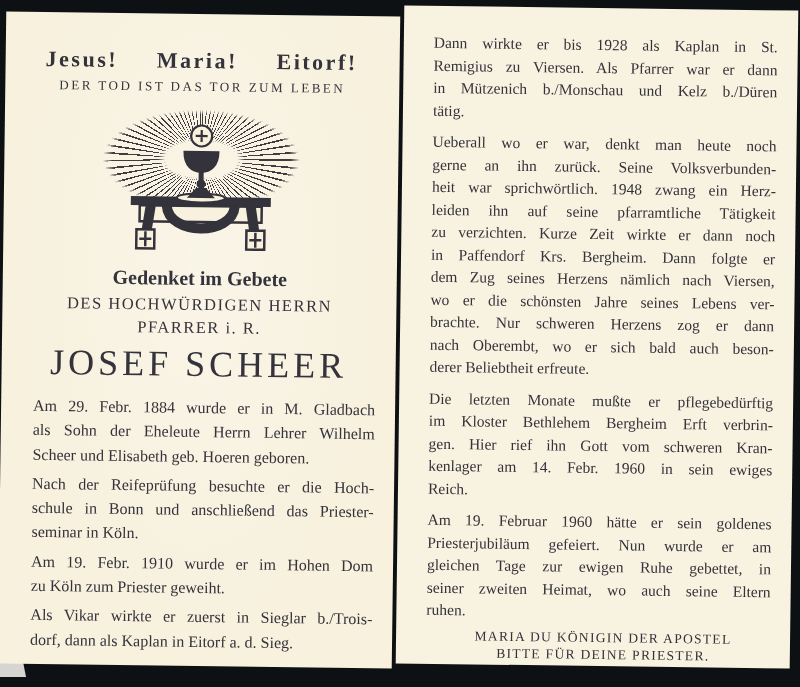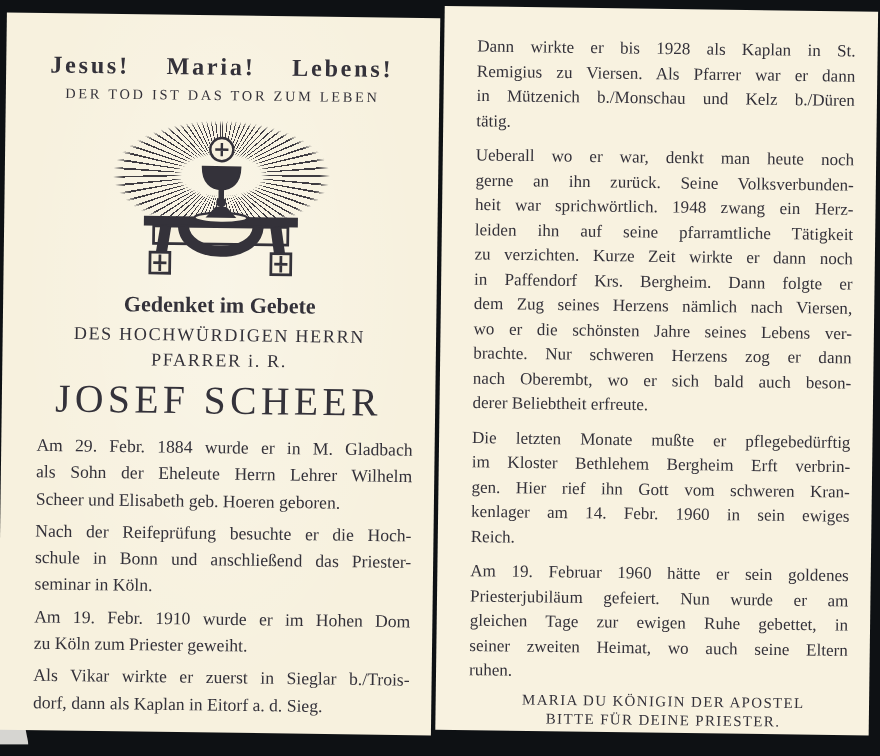--- a/index.html
+++ b/index.html
@@ -46,21 +46,21 @@
 </head>
 <body>
 
 <div class="scan">
   <div class="artifact"></div>
 
   <div class="page page-left">
     <div class="invocation">
       <span>Jesus!</span>
       <span>Maria!</span>
-      <span>Lebens!</span>
+      <span>Eitorf!</span>
     </div>
     <div class="motto">DER TOD IST DAS TOR ZUM LEBEN</div>
 
     <div class="emblem">
       <div class="rays"></div>
       <svg width="220" height="160" viewBox="0 0 220 160">
         <g transform="translate(110,78)" fill="none" stroke="#34323a">
 
           <g>
             <rect x="-70" y="15" width="140" height="9" fill="#34323a" stroke="none"></rect>

